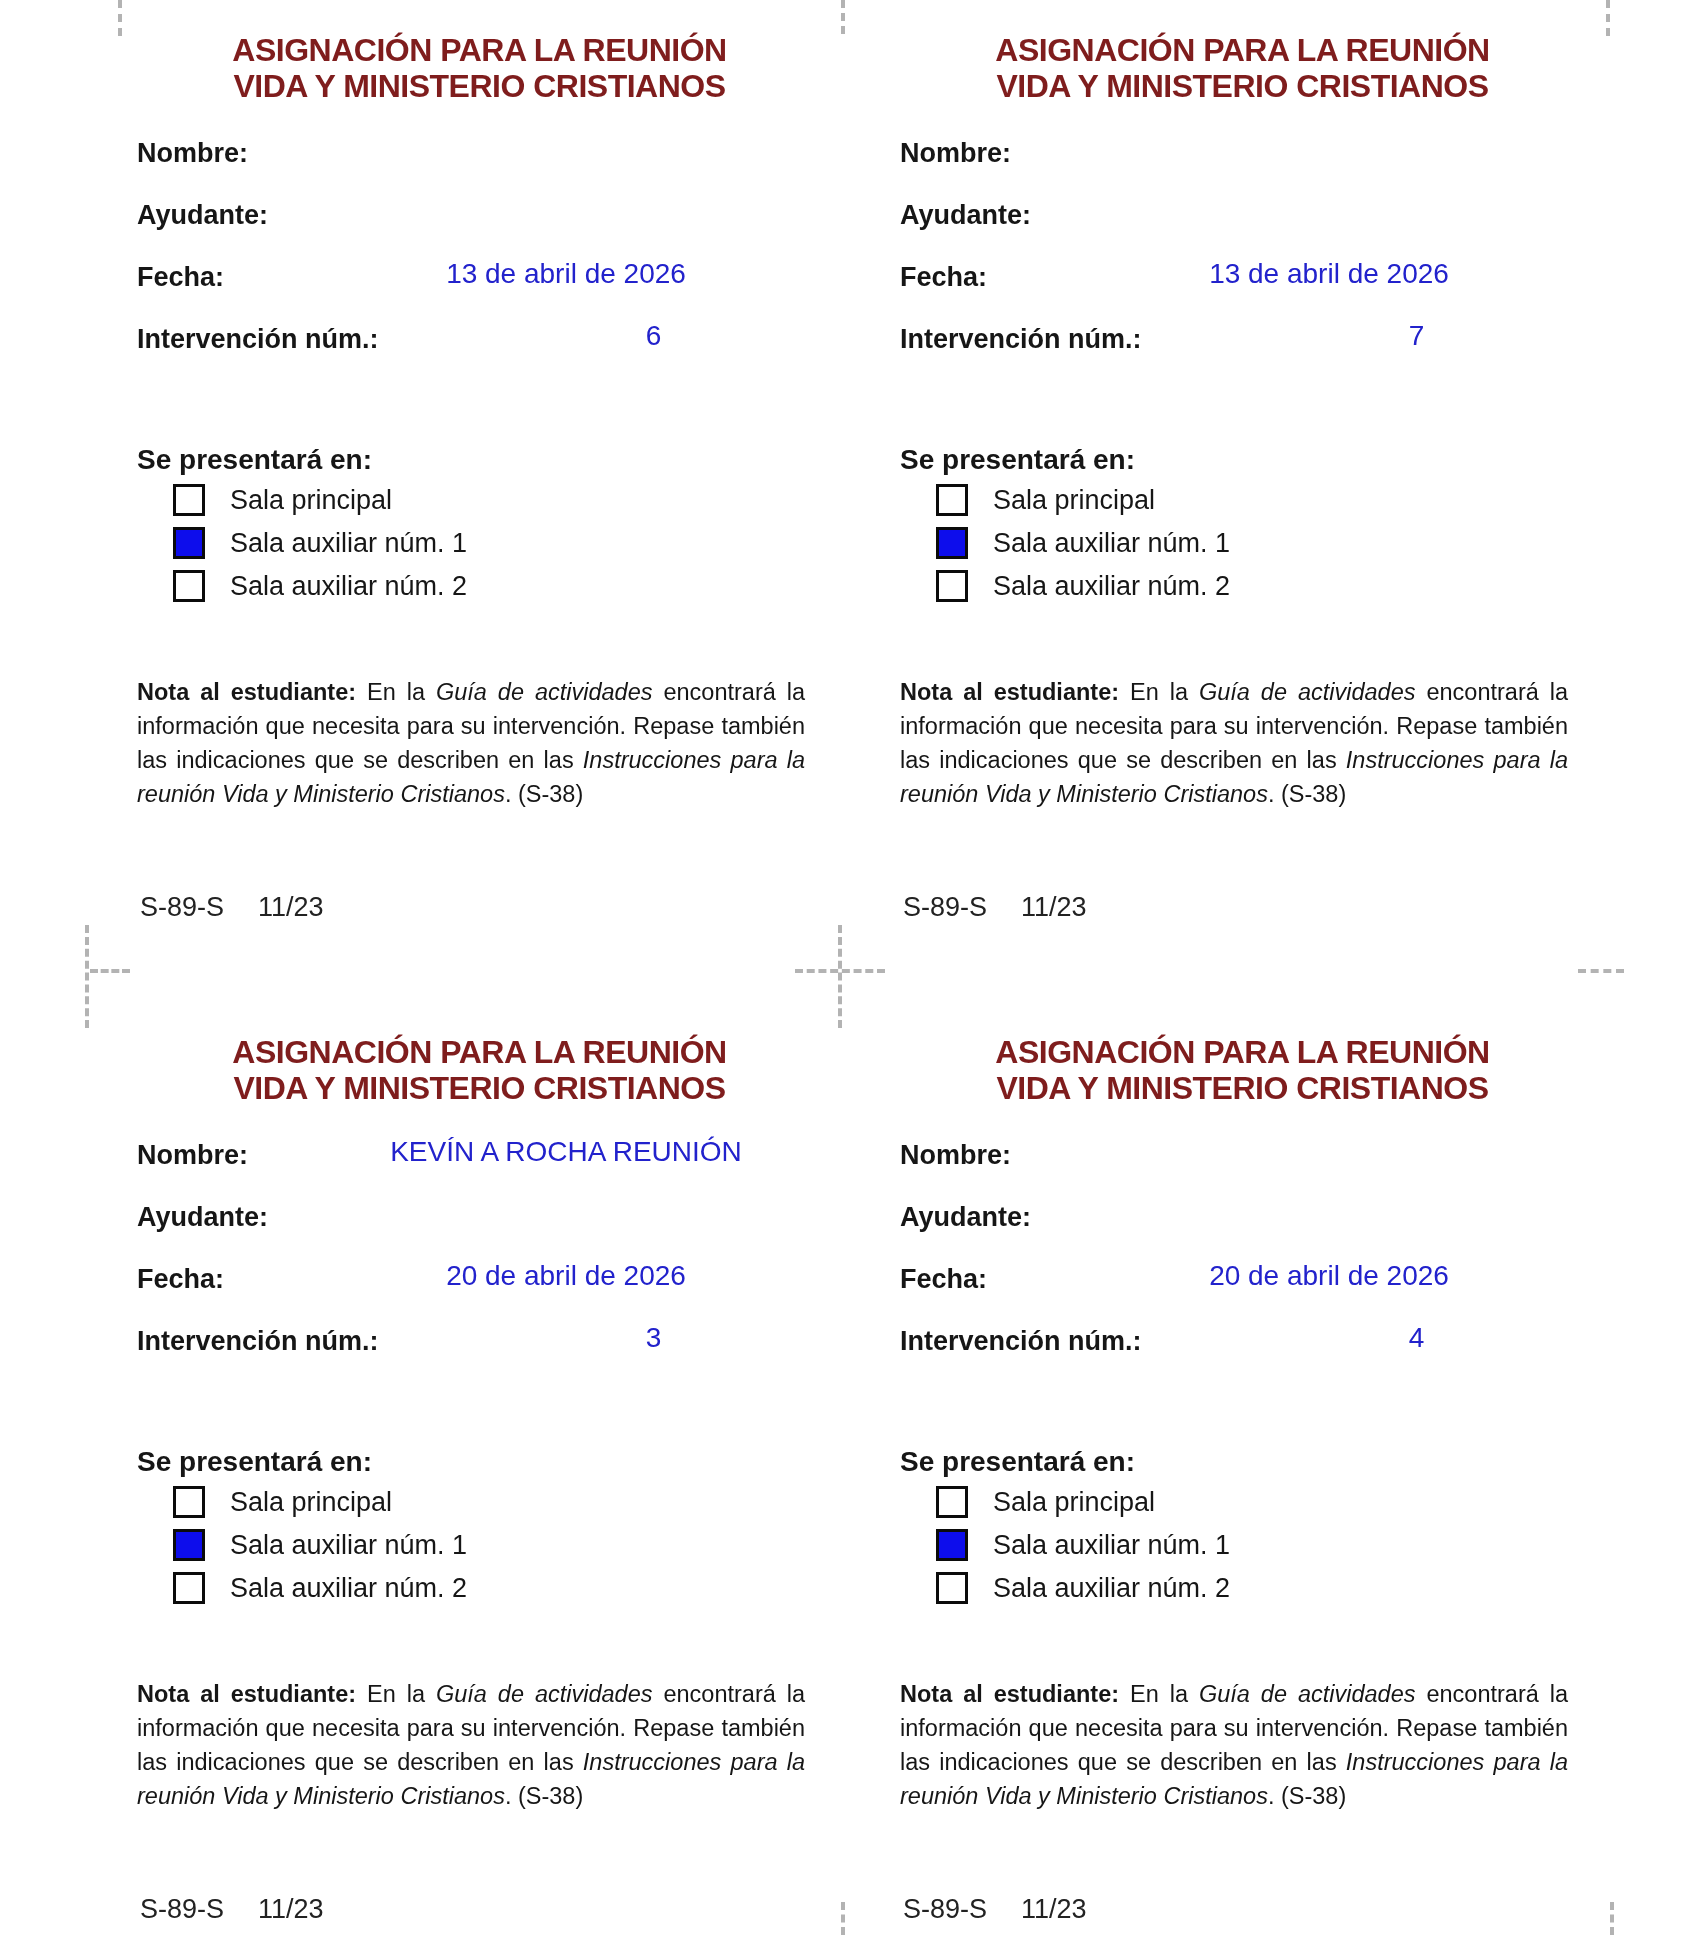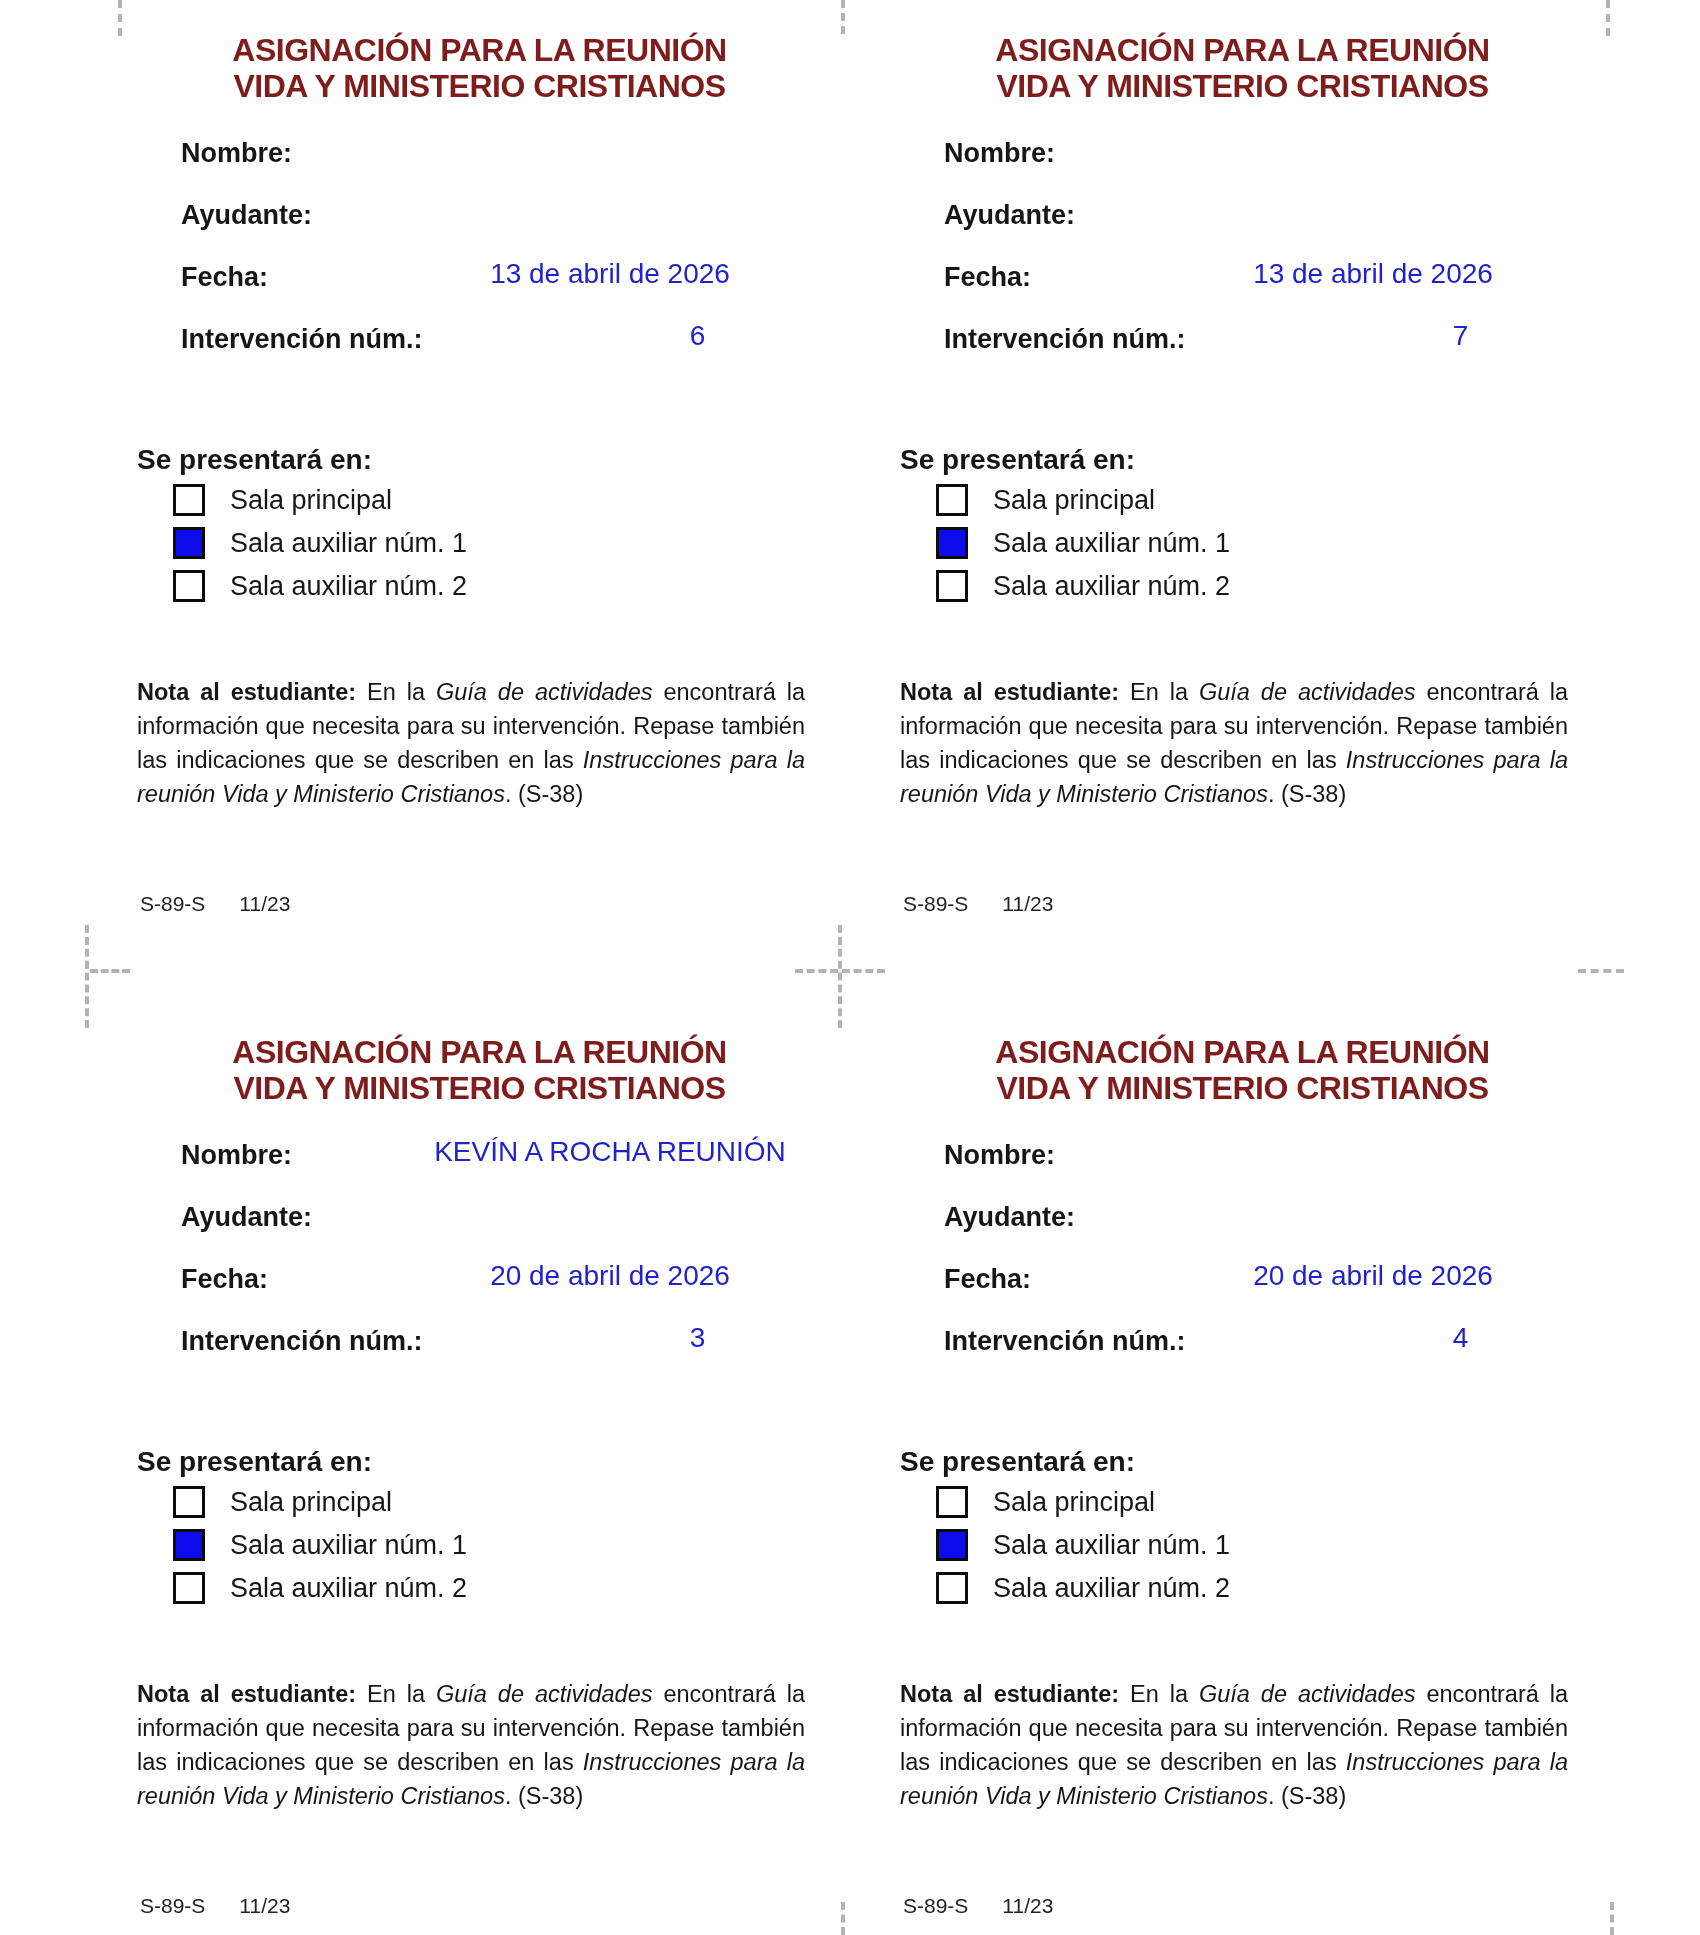--- a/index.html
+++ b/index.html
@@ -13,21 +13,21 @@
   }
   .card{position:absolute;width:710px;height:960px;}
   .card .inner{position:absolute;left:25px;top:0;width:685px;height:100%;}
 
   .title{
     position:absolute;top:12px;left:0;width:100%;
     text-align:center;font-weight:bold;font-size:32px;line-height:36px;
     letter-spacing:-0.5px;color:#7f1d1d;
   }
 
-  .frow{position:absolute;left:0;width:100%;height:62px;margin-left:44px;}
+  .frow{position:absolute;left:0;width:100%;height:62px;}
   .frow .flabel{
     position:absolute;left:0;top:10px;
     font-weight:bold;font-size:27px;color:#161616;white-space:nowrap;
   }
   .fline{position:absolute;right:2px;top:0;}
   .fl-long{left:175px;}
   .fl-short{left:350px;}
   .fvalue{
     display:block;height:42px;line-height:44px;
     text-align:center;font-size:28px;color:#2222cc;white-space:nowrap;
@@ -59,21 +59,21 @@
   .note{
     position:absolute;left:0;top:655px;width:668px;margin:0;
     font-size:23.5px;line-height:34px;color:#161616;
     text-align:justify;
   }
   .note b{font-weight:bold;}
   .note i{font-style:italic;}
 
   .cfooter{
     position:absolute;left:3px;top:872px;
-    font-size:21px;color:#222222;
+    font-size:27px;color:#222222;
   }
   .cfooter span{margin-right:34px;}
 
   
   .tm{position:absolute;}
   .tm-v{width:0;border-left:4px dashed #b3b3b3;}
   .tm-h{height:0;border-top:4px dashed #b3b3b3;}
 </style>
 </head>
 <body>

